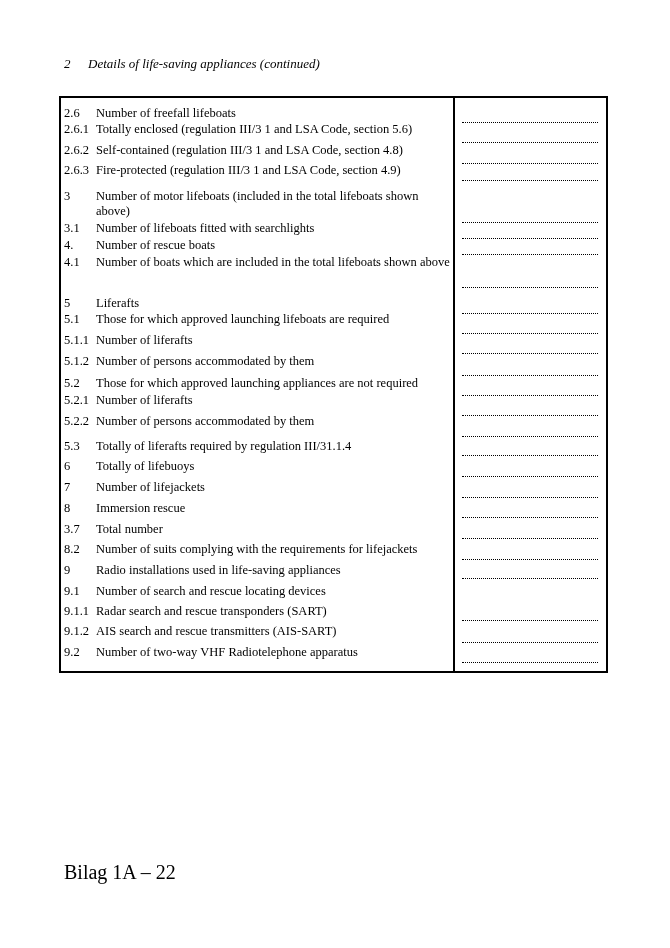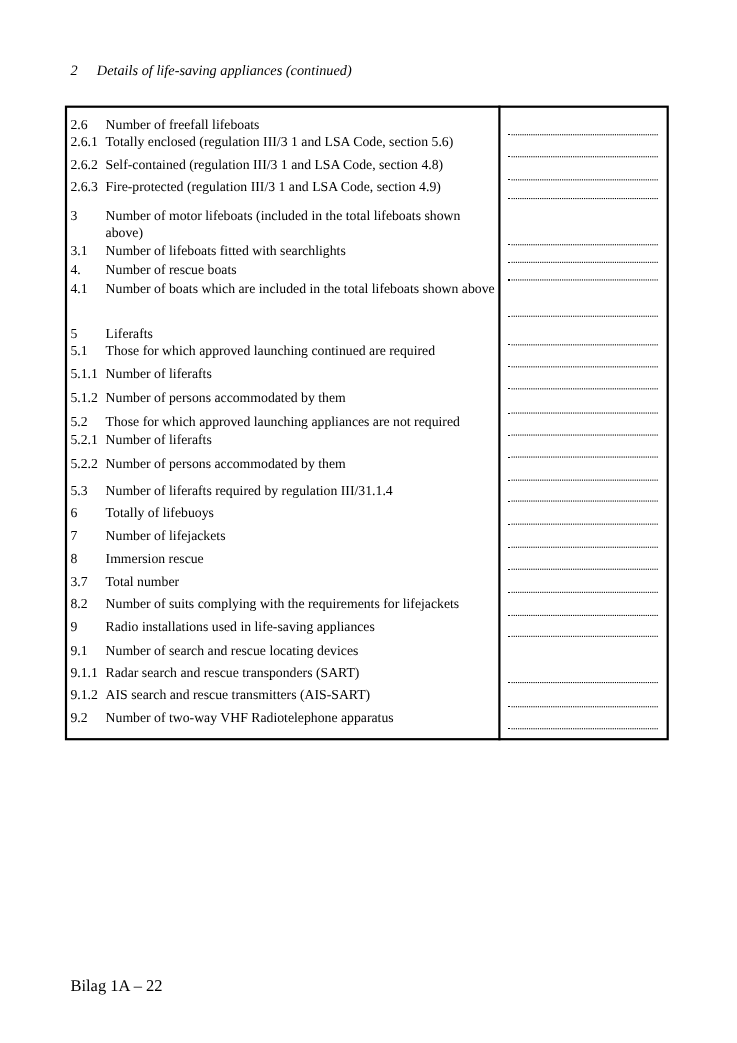--- a/index.html
+++ b/index.html
@@ -10,21 +10,21 @@
     .heading .title { position: absolute; left: 24px; top: 0; white-space: nowrap; }
     .table { position: absolute; left: 59px; top: 96px; width: 549px; height: 577px;
              border: 2px solid #000; box-sizing: border-box; }
     .divider { position: absolute; left: 453px; top: 96px; width: 2px; height: 577px; background: #000; }
     .row { position: absolute; left: 64px; font-size: 12.5px; line-height: 15px; }
     .row .rnum { position: absolute; left: 0; top: 0; white-space: nowrap; }
     .row .rtext { position: absolute; left: 32px; top: 0; width: 356px; }
     .row .rtext.nowrap { white-space: nowrap; }
     .dots { position: absolute; left: 462px; width: 136px; height: 0;
             border-top: 1px dotted #000; }
-    .footer { position: absolute; left: 64px; top: 889px; font-size: 15px; white-space: nowrap; }
+    .footer { position: absolute; left: 64px; top: 861px; font-size: 20px; white-space: nowrap; }
   </style>
 </head>
 <body>
 
 <div class="heading">
   <span class="num">2</span>
   <span class="title">Details of life-saving appliances (continued)</span>
 </div>
 
 <div class="table"></div>
@@ -62,21 +62,21 @@
     <div class="row" style="top: 255px;">
       <span class="rnum">4.1</span>
       <span class="rtext">Number of boats which are included in the total lifeboats shown above</span>
     </div>
     <div class="row" style="top: 296px;">
       <span class="rnum">5</span>
       <span class="rtext">Liferafts</span>
     </div>
     <div class="row" style="top: 312px;">
       <span class="rnum">5.1</span>
-      <span class="rtext nowrap">Those for which approved launching continued are required</span>
+      <span class="rtext nowrap">Those for which approved launching lifeboats are required</span>
     </div>
     <div class="row" style="top: 333px;">
       <span class="rnum">5.1.1</span>
       <span class="rtext">Number of liferafts</span>
     </div>
     <div class="row" style="top: 354px;">
       <span class="rnum">5.1.2</span>
       <span class="rtext">Number of persons accommodated by them</span>
     </div>
     <div class="row" style="top: 376px;">
@@ -86,21 +86,21 @@
     <div class="row" style="top: 393px;">
       <span class="rnum">5.2.1</span>
       <span class="rtext">Number of liferafts</span>
     </div>
     <div class="row" style="top: 414px;">
       <span class="rnum">5.2.2</span>
       <span class="rtext">Number of persons accommodated by them</span>
     </div>
     <div class="row" style="top: 439px;">
       <span class="rnum">5.3</span>
-      <span class="rtext">Number of liferafts required by regulation III/31.1.4</span>
+      <span class="rtext">Totally of liferafts required by regulation III/31.1.4</span>
     </div>
     <div class="row" style="top: 459px;">
       <span class="rnum">6</span>
       <span class="rtext">Totally of lifebuoys</span>
     </div>
     <div class="row" style="top: 480px;">
       <span class="rnum">7</span>
       <span class="rtext">Number of lifejackets</span>
     </div>
     <div class="row" style="top: 501px;">

